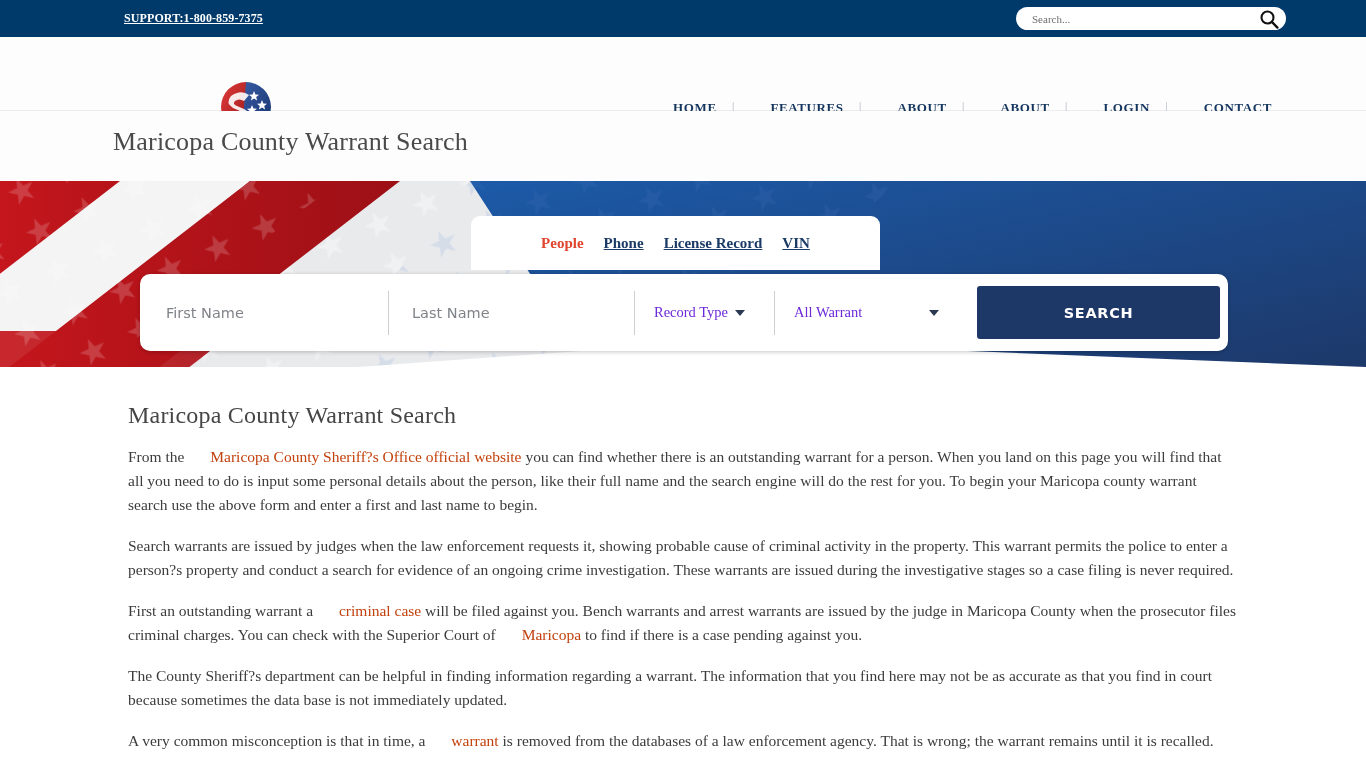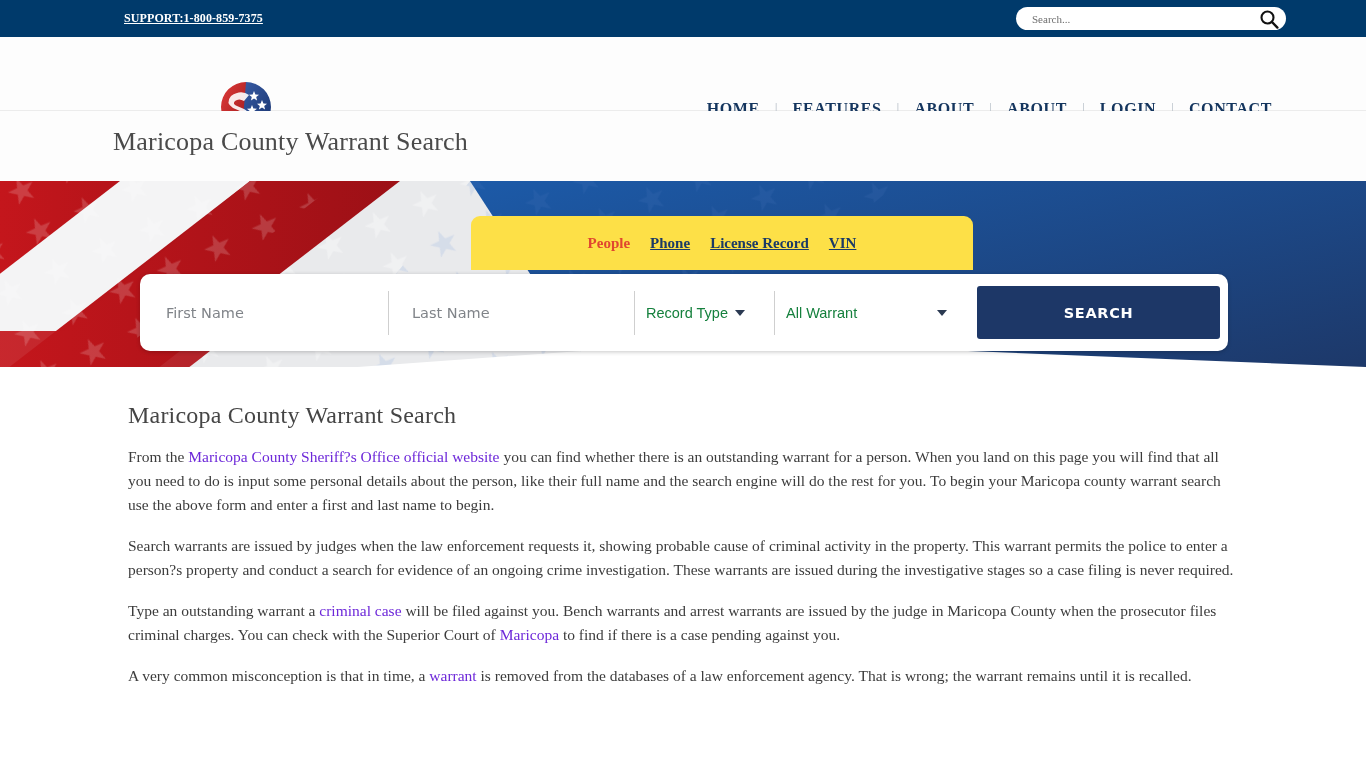--- a/index.html
+++ b/index.html
@@ -89,26 +89,27 @@
     white-space: nowrap;
   }
   .mainnav {
     position: absolute;
     right: 92px; top: 63px;
     display: flex; align-items: center;
     font-family: "Liberation Serif", serif;
   }
   .mainnav a {
     color: #14355e;
-    font-size: 16px;
+    font-size: 13px;
     font-weight: bold;
     letter-spacing: .6px;
     text-decoration: none;
     padding: 0 2px;
     white-space: nowrap;
+    margin-left: 21px;
   }
   .navsep {
     color: #b9c0c9;
     margin: 0 13px;
     font-size: 14px;
     font-weight: normal;
   }
 
   
   .titleband {
@@ -133,22 +134,22 @@
     height: 201px;
     background: #1d3767;
     overflow: hidden;
   }
   .hero-bg { position: absolute; inset: 0; width: 100%; height: 100%; }
 
   
   .tabpanel {
     position: absolute;
     left: 471px; top: 35px;
-    width: 502px; height: 54px;
-    background: #fde047;
+    width: 409px; height: 54px;
+    background: #ffffff;
     border-radius: 9px 9px 0 0;
     display: flex;
     align-items: center;
     justify-content: center;
     gap: 20px;
     z-index: 3;
   }
   .tabpanel a {
     font-family: "Liberation Serif", serif;
     font-size: 15px;
@@ -196,24 +197,24 @@
     color: #55595e;
   }
   .fcell input::placeholder { color: #808489; opacity: 1; }
   .c-first { width: 246px; margin-left: 2px; }
   .c-last  { width: 246px; }
   .c-type  { width: 140px; }
   .c-state { width: 185px; }
   .selbox {
     display: flex; align-items: center;
     width: 100%;
-    padding: 0 12px;
-    font-family: Liberation Sans, sans-serif;
+    padding: 0 20px;
+    font-family: Liberation Serif, serif;
     font-size: 14.5px;
-    color: #15803d;
+    color: #6d28d9;
     cursor: pointer;
     white-space: nowrap;
   }
   .selbox.spread { justify-content: space-between; }
   .caret {
     width: 0; height: 0;
     border-left: 5px solid transparent;
     border-right: 5px solid transparent;
     border-top: 6px solid #2b3a52;
     margin-left: 7px;
@@ -253,21 +254,21 @@
     letter-spacing: .2px;
   }
   .article p {
     margin: 0 0 17px 0;
     font-family: "Liberation Serif", serif;
     font-size: 15.5px;
     line-height: 24px;
     color: #3c3c3c;
     text-align: left;
   }
-  .article a { color: #6d28d9; text-decoration: none; }
+  .article a { color: #c2410c; text-decoration: none; margin-left: 22px; }
 </style>
 </head>
 <body>
 
 <div class="topbar">
   <div class="support-text">SUPPORT:1-800-859-7375</div>
   <div class="search-pill">
     <input type="text" placeholder="Search..." style="">
     <span class="search-go">
       <svg width="20" height="20" viewBox="0 0 20 20">
@@ -397,18 +398,19 @@
 </div>
 
 <div class="article">
   <div class="article-inner">
     <h2>Maricopa County Warrant Search</h2>
 
     <p><span>From the </span><a href="#">Maricopa County Sheriff?s Office official website</a><span> you can find whether there is an outstanding warrant for a person. When you land on this page you will find that all you need to do is input some personal details about the person, like their full name and the search engine will do the rest for you. To begin your Maricopa county warrant search use the above form and enter a first and last name to begin.</span></p>
 
     <p>Search warrants are issued by judges when the law enforcement requests it, showing probable cause of criminal activity in the property. This warrant permits the police to enter a person?s property and conduct a search for evidence of an ongoing crime investigation. These warrants are issued during the investigative stages so a case filing is never required.</p>
 
-    <p><span>Type an outstanding warrant a </span><a href="#">criminal case</a><span> will be filed against you. Bench warrants and arrest warrants are issued by the judge in Maricopa County when the prosecutor files criminal charges. You can check with the Superior Court of </span><a href="#">Maricopa</a><span> to find if there is a case pending against you.</span></p>
-
+    <p><span>First an outstanding warrant a </span><a href="#">criminal case</a><span> will be filed against you. Bench warrants and arrest warrants are issued by the judge in Maricopa County when the prosecutor files criminal charges. You can check with the Superior Court of </span><a href="#">Maricopa</a><span> to find if there is a case pending against you.</span></p>
+
+    <p>The County Sheriff?s department can be helpful in finding information regarding a warrant. The information that you find here may not be as accurate as that you find in court because sometimes the data base is not immediately updated.</p>
 
     <p><span>A very common misconception is that in time, a </span><a href="#">warrant</a><span> is removed from the databases of a law enforcement agency. That is wrong; the warrant remains until it is recalled.</span></p>
   </div>
 </div>
 
 </body></html>

